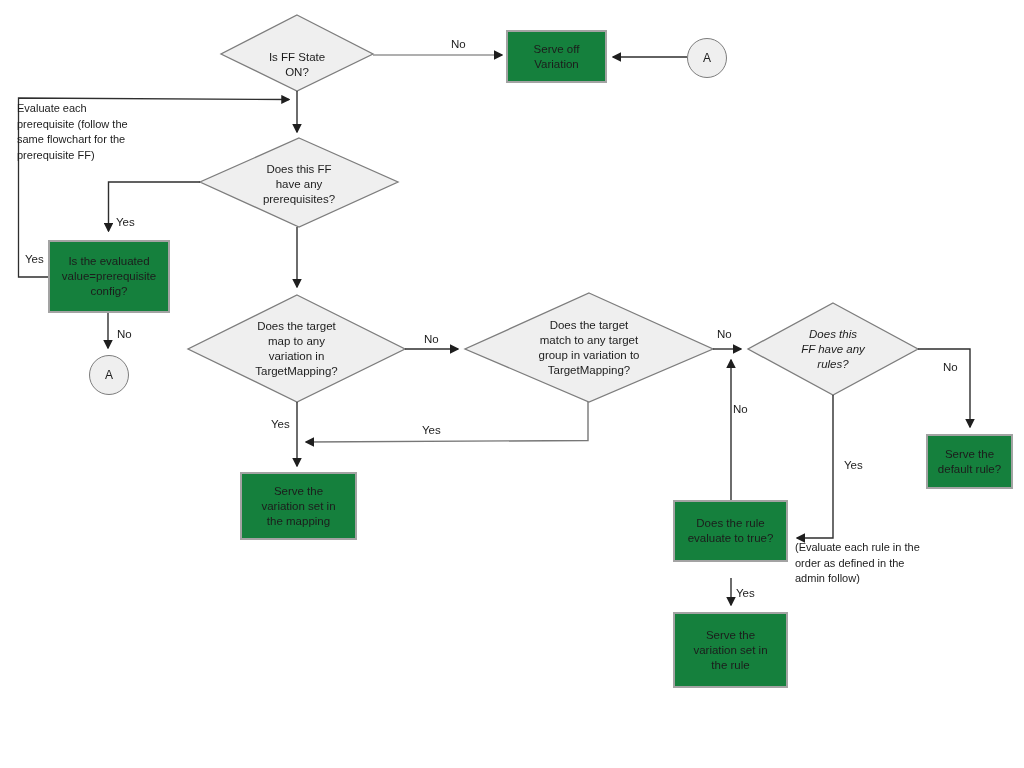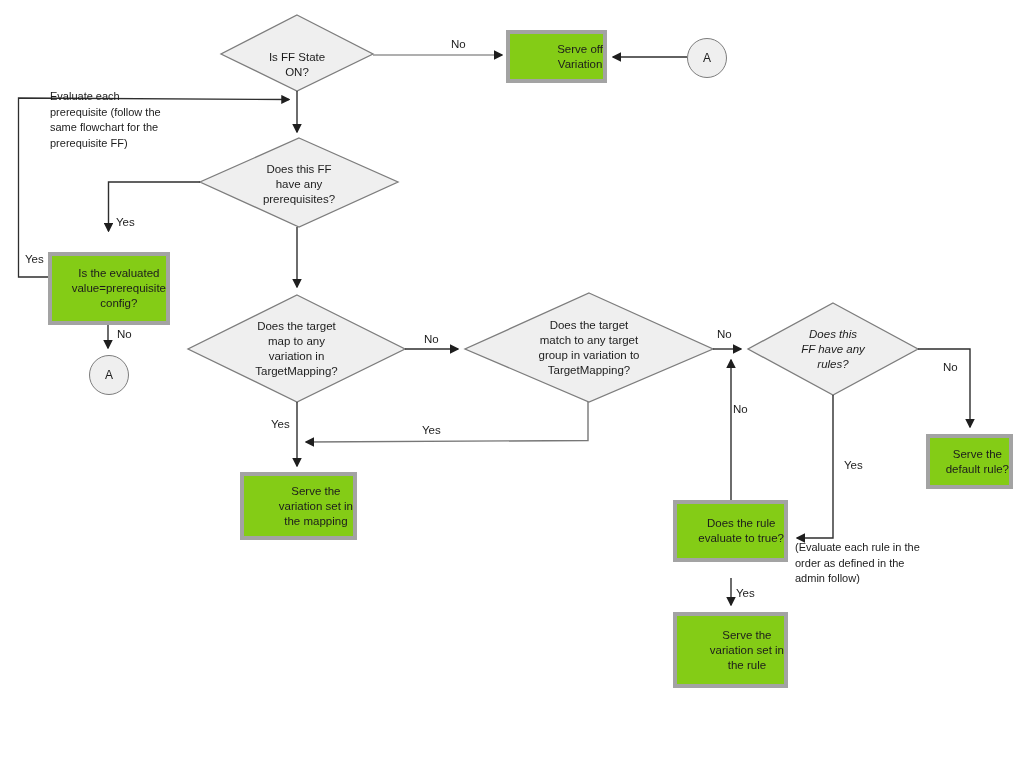--- a/index.html
+++ b/index.html
@@ -6,21 +6,21 @@
   .canvas{
     position:relative;width:1024px;height:768px;background:#ffffff;
     font-family:"Liberation Sans",sans-serif;color:#111;overflow:hidden;
   }
   svg.layer{position:absolute;left:0;top:0;width:1024px;height:768px;}
   .node{
     position:absolute;display:flex;align-items:center;justify-content:center;
     text-align:center;white-space:pre-line;font-size:11.5px;line-height:15px;
     box-sizing:border-box;color:#1c1c1c;
   }
-  .rect-node{background:#84cc16;border:4px solid #a3a3a3;justify-content:flex-end;}
+  .rect-node{background:#15803d;border:2px solid #a3a3a3;}
   .circle-node{background:#efefef;border:1px solid #7d7d7d;border-radius:50%;font-size:12px;}
   .diamond-label{pointer-events:none;background:transparent;}
   .edge-label{position:absolute;font-size:11.5px;color:#1c1c1c;white-space:nowrap;}
   .note{position:absolute;font-size:11px;line-height:15.5px;white-space:pre-line;color:#1c1c1c;}
 </style>
 </head>
 <body>
 
 <div class="canvas">
 
@@ -52,21 +52,21 @@
     <path d="M833,395 V538 H797" fill="none" stroke="#2e2e2e" stroke-width="1.4" marker-end="url(#arrow)"></path>
     <path d="M918,349 H970 V427" fill="none" stroke="#2e2e2e" stroke-width="1.4" marker-end="url(#arrow)"></path>
     <path d="M731,578 V605" fill="none" stroke="#2e2e2e" stroke-width="1.4" marker-end="url(#arrow)"></path>
   </svg>
 
   <div class="node rect-node" style="left:506px;top:30px;width:101px;height:53px;">
     <span>Serve off
 Variation</span>
   </div>
 
-  <div class="node rect-node" style="left:48px;top:240px;width:122px;height:73px;margin-top:12px;">
+  <div class="node rect-node" style="left:48px;top:240px;width:122px;height:73px;">
     <span>Is the evaluated
 value=prerequisite
 config?</span>
   </div>
 
   <div class="node rect-node" style="left:240px;top:472px;width:117px;height:68px;">
     <span>Serve the
 variation set in
 the mapping</span>
   </div>
@@ -109,21 +109,21 @@
 
   <div class="node diamond-label" style="left:465px;top:293px;width:248px;height:109px;">Does the target
 match to any target
 group in variation to
 TargetMapping?</div>
 
   <div class="node diamond-label" style="left:748px;top:303px;width:170px;height:92px;font-style:italic;">Does this
 FF have any
 rules?</div>
 
-  <div class="note" style="left:17px;top:89px;width:158px;padding-left:33px;">Evaluate each
+  <div class="note" style="left:17px;top:101px;width:158px;">Evaluate each
 prerequisite (follow the
 same flowchart for the
 prerequisite FF)</div>
 
   <div class="note" style="left:795px;top:540px;width:148px;">(Evaluate each rule in the
 order as defined in the
 admin follow)</div>
 
   <span class="edge-label" style="left:451px;top:38px;">No</span>
   <span class="edge-label" style="left:116px;top:216px;">Yes</span>

